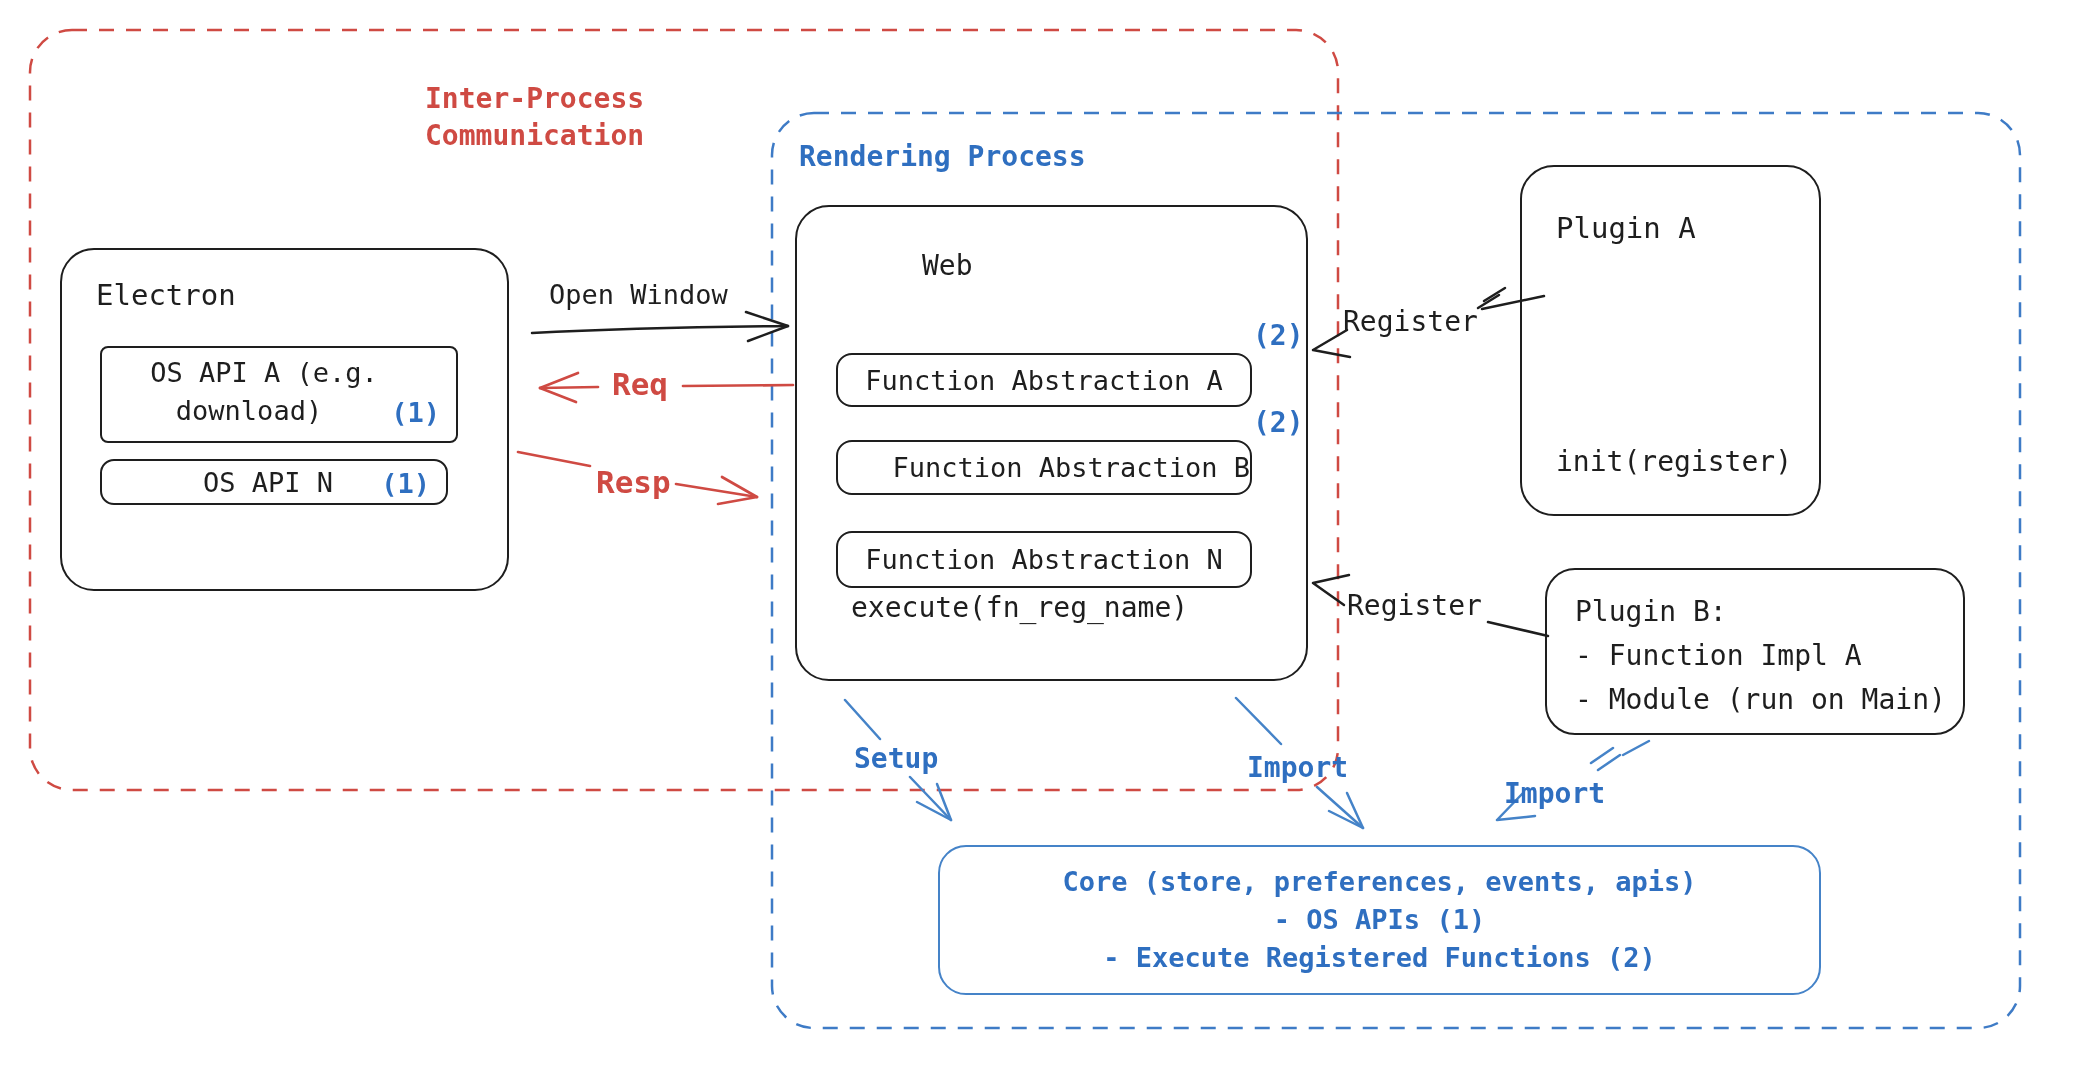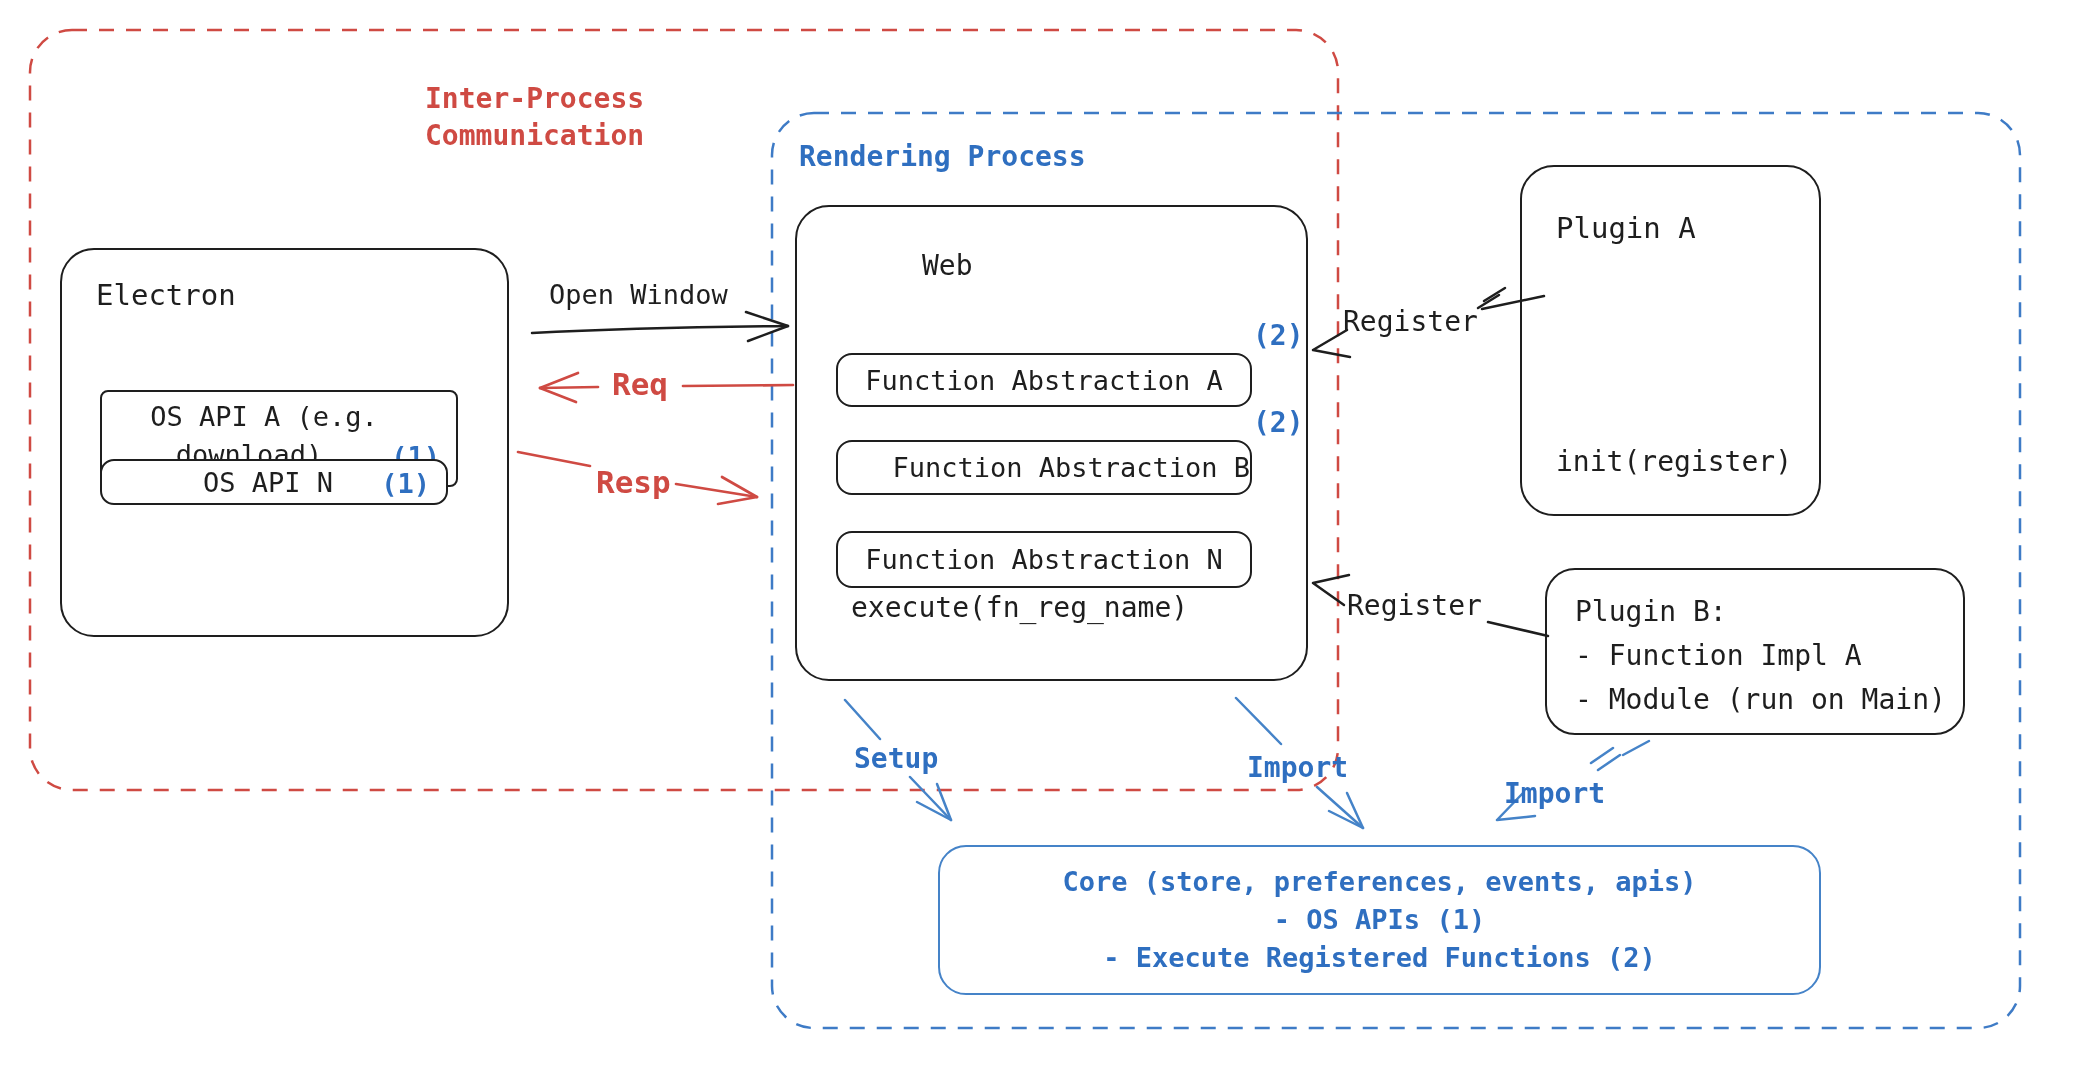--- a/index.html
+++ b/index.html
@@ -10,23 +10,23 @@
   }
   svg.layer { position:absolute; left:0; top:0; width:2074px; height:1066px; }
   .box { position:absolute; background:#ffffff; border:2px solid #1e1e1e; box-sizing:border-box; }
   .lbl { position:absolute; white-space:nowrap; }
 
   
   .ipc-label   { left:425px; top:80px;  font-size:28px; line-height:37px; font-weight:bold; color:#cf4a43; }
   .rend-label  { left:799px; top:140px; font-size:28px; font-weight:bold; color:#2f6fc0; }
 
   
-  .electron      { left:60px;  top:248px; width:449px; height:389px; border-radius:34px; }
+  .electron      { left:60px;  top:248px; width:449px; height:343px; border-radius:34px; }
   .electron-title{ left:34px;  top:28px;  font-size:29px; }
-  .api-a         { left:38px;  top:96px;  width:358px; height:97px; border-radius:8px;margin-top:44px; }
+  .api-a         { left:38px;  top:96px;  width:358px; height:97px; border-radius:8px; }
   .api-a .l1     { position:absolute; left:0; right:30px; top:9px;  text-align:center; font-size:27px; }
   .api-a .l2     { position:absolute; left:0; right:60px; top:47px; text-align:center; font-size:27px; }
   .api-a .badge  { position:absolute; right:16px; top:49px; font-size:27px; font-weight:bold; color:#2f6fc0; }
   .api-n         { left:38px;  top:209px; width:348px; height:46px; border-radius:14px; }
   .api-n .l1     { position:absolute; left:0; right:60px; top:0; height:46px; line-height:44px; text-align:center; font-size:27px;margin-left:48px; }
   .api-n .badge  { position:absolute; right:16px; top:7px; font-size:27px; font-weight:bold; color:#2f6fc0; }
 
   
   .web        { left:795px; top:205px; width:513px; height:476px; border-radius:34px; }
   .web-title  { left:125px; top:42px; font-size:28px; }

